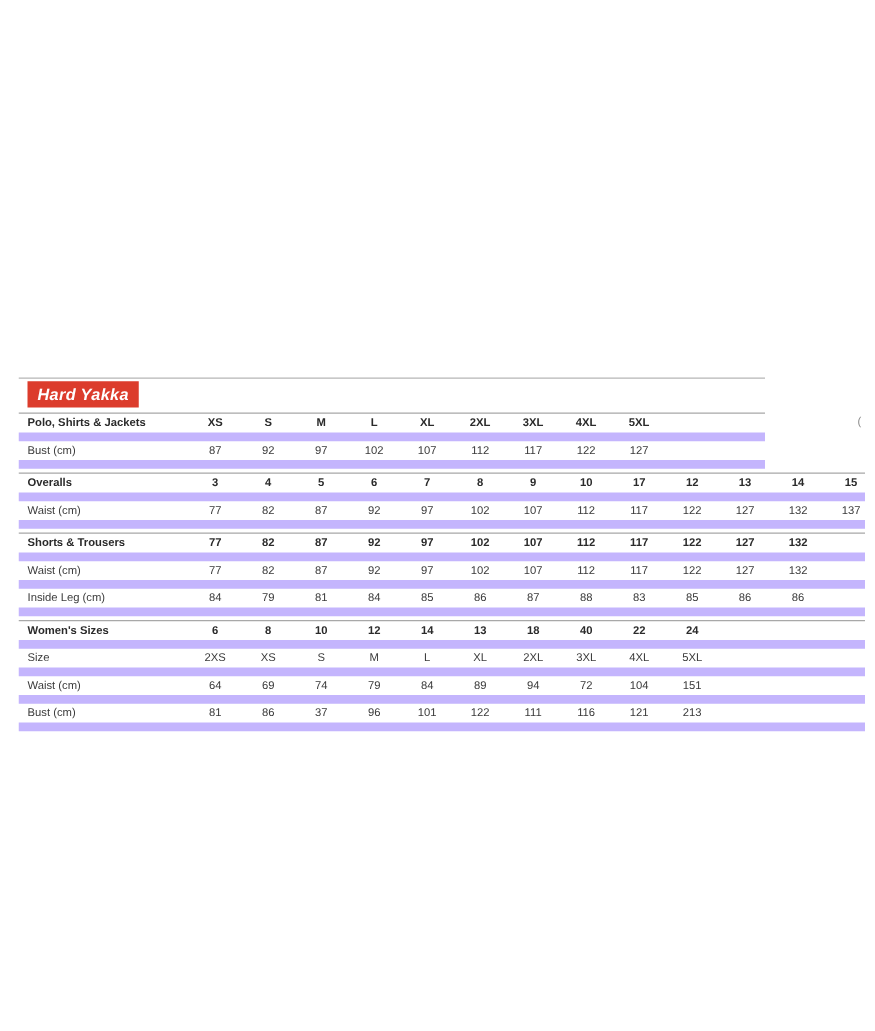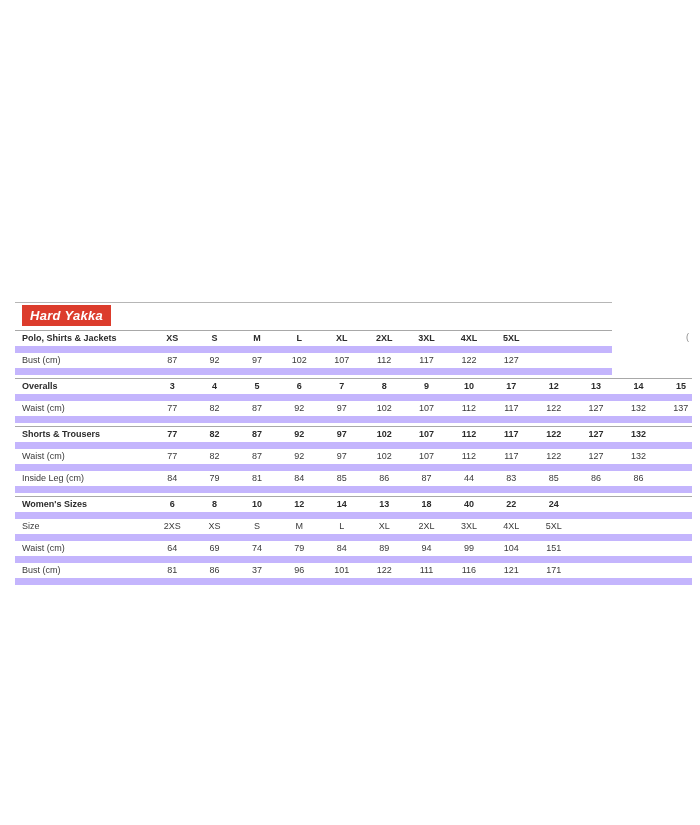--- a/index.html
+++ b/index.html
@@ -182,21 +182,21 @@
         </div>
         <div class="row">
     <div class="cell label">Inside Leg (cm)</div>
   <div class="cell value">84</div>
           <div class="cell value">79</div>
           <div class="cell value">81</div>
           <div class="cell value">84</div>
           <div class="cell value">85</div>
           <div class="cell value">86</div>
           <div class="cell value">87</div>
-          <div class="cell value">44</div>
+          <div class="cell value">88</div>
           <div class="cell value">83</div>
           <div class="cell value">85</div>
           <div class="cell value">86</div>
           <div class="cell value">86</div>
           <div class="cell value"></div>
         </div>
       </div>
       <div class="section wide">
         <div class="row bold">
     <div class="cell label">Women's Sizes</div>
@@ -232,39 +232,39 @@
         </div>
         <div class="row">
     <div class="cell label">Waist (cm)</div>
   <div class="cell value">64</div>
           <div class="cell value">69</div>
           <div class="cell value">74</div>
           <div class="cell value">79</div>
           <div class="cell value">84</div>
           <div class="cell value">89</div>
           <div class="cell value">94</div>
-          <div class="cell value">99</div>
+          <div class="cell value">72</div>
           <div class="cell value">104</div>
           <div class="cell value">151</div>
           <div class="cell value"></div>
           <div class="cell value"></div>
           <div class="cell value"></div>
         </div>
         <div class="row">
     <div class="cell label">Bust (cm)</div>
   <div class="cell value">81</div>
           <div class="cell value">86</div>
           <div class="cell value">37</div>
           <div class="cell value">96</div>
           <div class="cell value">101</div>
           <div class="cell value">122</div>
           <div class="cell value">111</div>
           <div class="cell value">116</div>
           <div class="cell value">121</div>
-          <div class="cell value">171</div>
+          <div class="cell value">213</div>
           <div class="cell value"></div>
           <div class="cell value"></div>
           <div class="cell value"></div>
         </div>
       </div>
     </div>
   <div class="edge-fragment">(</div>
 </div>
 
 </body></html>

